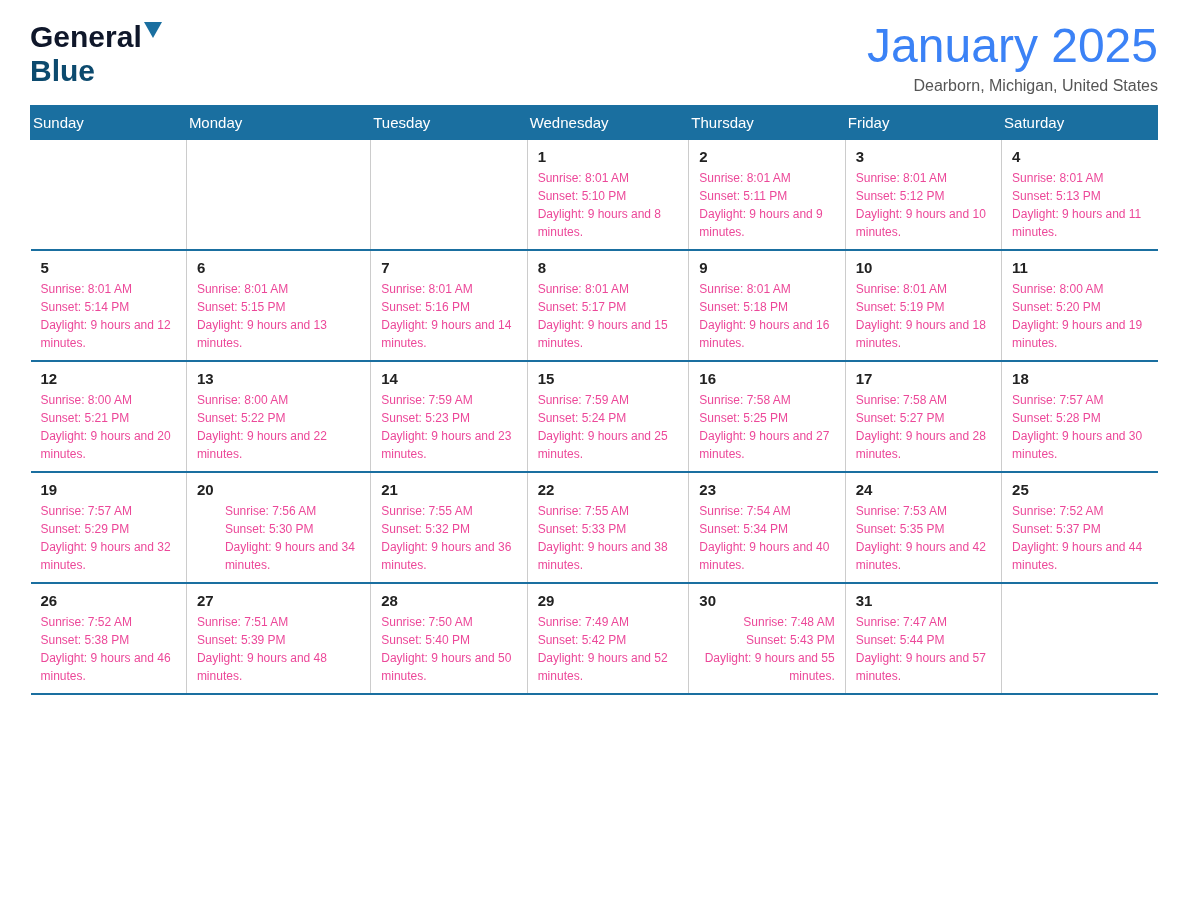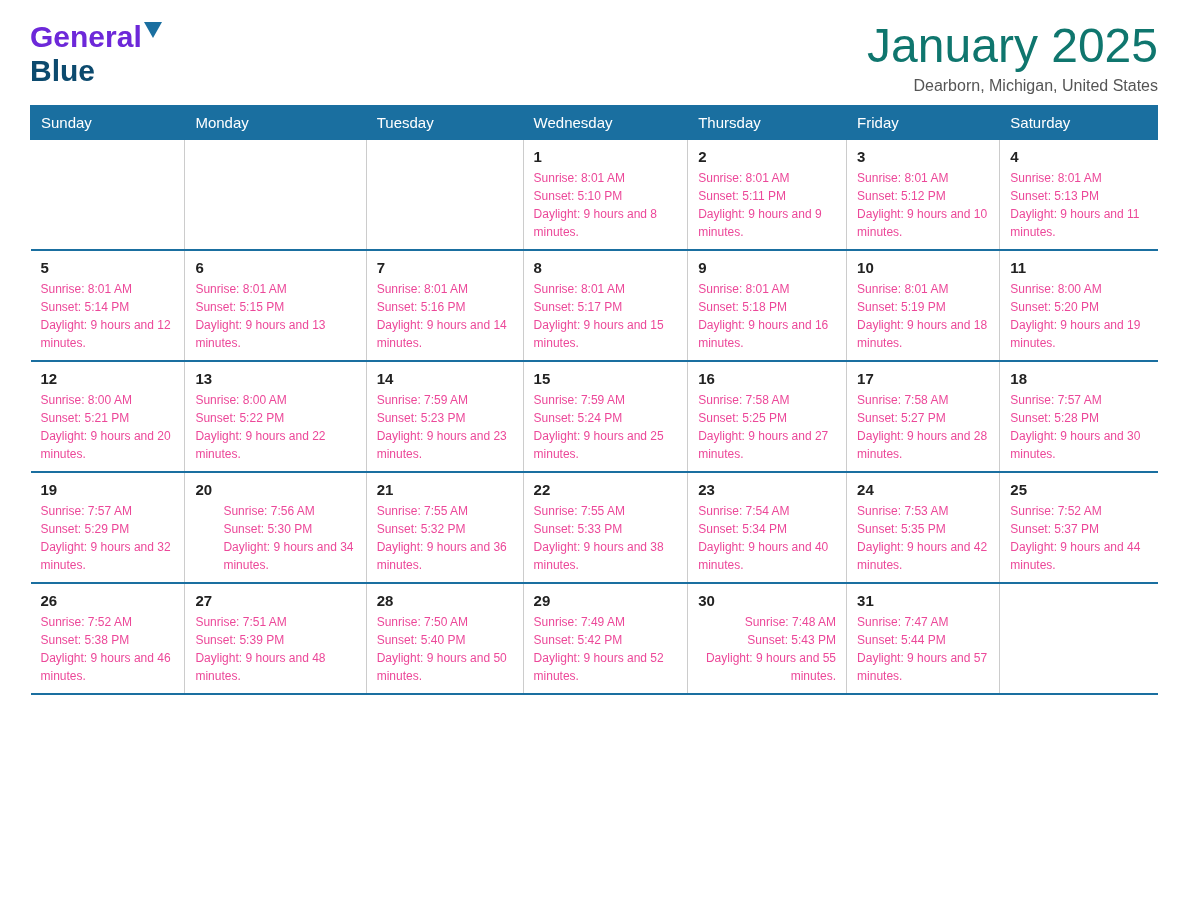--- a/index.html
+++ b/index.html
@@ -20,41 +20,41 @@
       display: flex;
       flex-direction: column;
       align-items: flex-start;
     }
     .title-section {
       text-align: right;
     }
     .month-title {
       font-size: 48px;
       font-weight: normal;
-      color: #0f766e;
+      color: #3b82f6;
       line-height: 1.1;
     }
     .location {
       font-size: 16px;
       color: #555;
       margin-top: 4px;
     }
     table {
       width: 100%;
       border-collapse: collapse;
       margin-top: 10px;
     }
     thead tr {
       background-color: #1a6fa0;
     }
     thead th {
       color: #fff;
       font-size: 15px;
       font-weight: normal;
-      padding: 8px 10px;
+      padding: 8px 2px;
       text-align: left;
       border: 1px solid #1a6fa0;
     }
     tbody tr {
       border-bottom: 2px solid #1a6fa0;
     }
     tbody td {
       vertical-align: top;
       padding: 8px 10px;
       font-size: 12.5px;
@@ -81,21 +81,21 @@
       background: #fff;
     }
     .logo-wrapper {
       display: flex;
       align-items: center;
       gap: 2px;
     }
     .logo-text-general {
       font-size: 30px;
       font-weight: bold;
-      color: #6d28d9;
+      color: #0f172a;
     }
     .logo-triangle {
       position: relative;
       top: -4px;
     }
     .logo-text-blue {
       font-size: 30px;
       font-weight: bold;
       color: #0c4a6e;
     }

